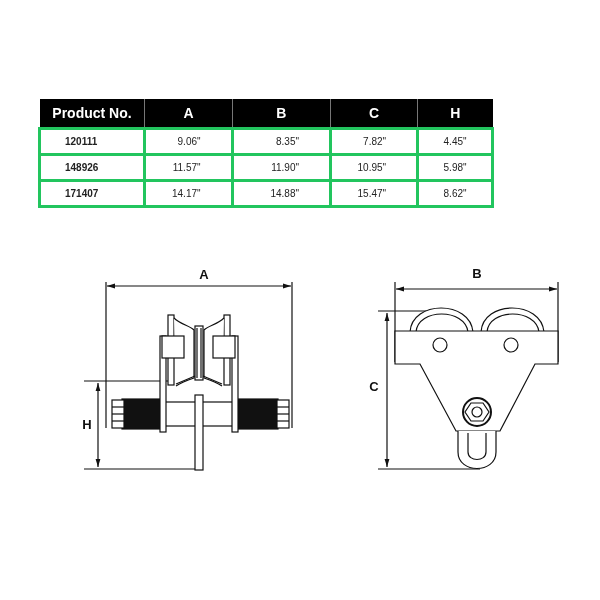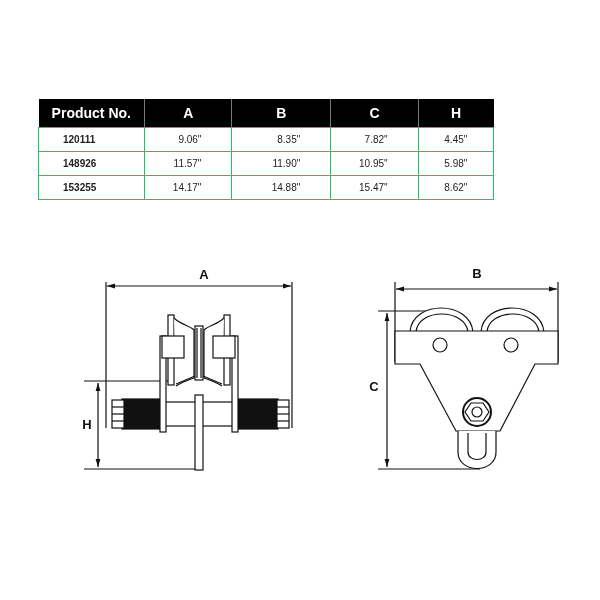--- a/index.html
+++ b/index.html
@@ -1,20 +1,20 @@
 <!DOCTYPE html>
 <html><head>
 <meta charset="utf-8">
 <style>
   html, body { margin:0; padding:0; background:#fff; }
   body { width:600px; height:600px; position:relative; overflow:hidden; font-family:"Liberation Sans", sans-serif; }
   table.dims { position:absolute; left:38px; top:99px; width:456px; border-collapse:collapse; font-size:10px; color:#222; }
   table.dims th { background:#000; color:#fff; font-weight:bold; height:28px; font-size:14px; border-left:1px solid #777; padding:0;text-align:center; }
   table.dims th:first-child { border-left:none; }
-  table.dims td { height:23px; border:1px solid #22c55e; padding:0 10px; text-align:center; }
+  table.dims td { height:23px; border:3px solid #22c55e; padding:0 10px; text-align:center; }
   table.dims td.pn { font-weight:bold; text-align:left; padding-left:24px; }
   table.dims td.num { text-align:right; padding-right:30px; }
   svg.diag { position:absolute; left:0; top:0; }
   .lbl { font-family:"Liberation Sans", sans-serif; font-weight:bold; font-size:13px; fill:#111; }
 </style>
 </head>
 <body>
 
 <table class="dims">
   <thead>
@@ -35,21 +35,21 @@
       <td>4.45"</td>
     </tr>
     <tr>
       <td class="pn">148926</td>
       <td class="num">11.57"</td>
       <td class="num">11.90"</td>
       <td class="num">10.95"</td>
       <td>5.98"</td>
     </tr>
     <tr>
-      <td class="pn">153255</td>
+      <td class="pn">171407</td>
       <td class="num">14.17"</td>
       <td class="num">14.88"</td>
       <td class="num">15.47"</td>
       <td>8.62"</td>
     </tr>
   </tbody>
 </table>
 
 <svg class="diag" width="600" height="600" viewBox="0 0 600 600">
   <defs>

